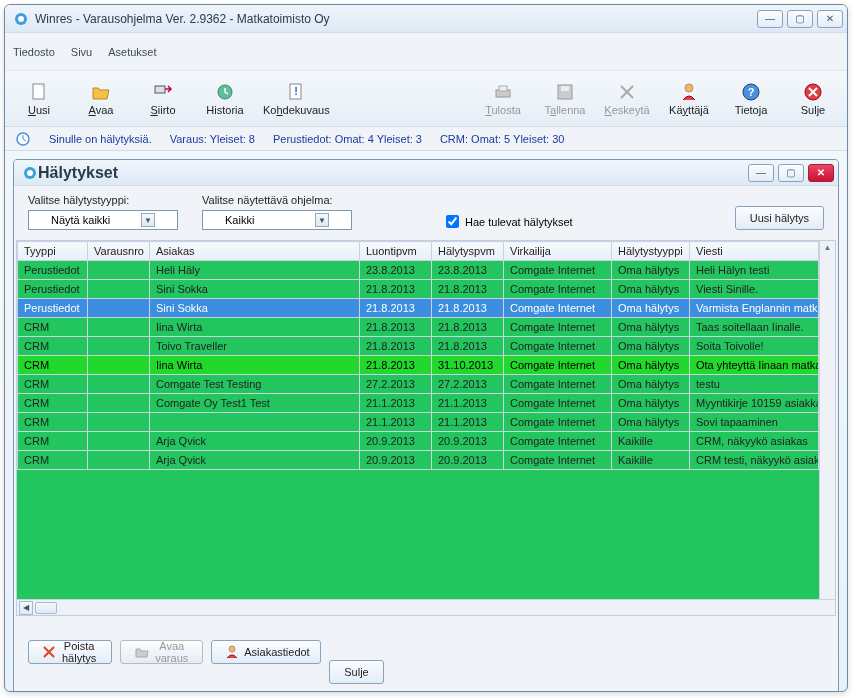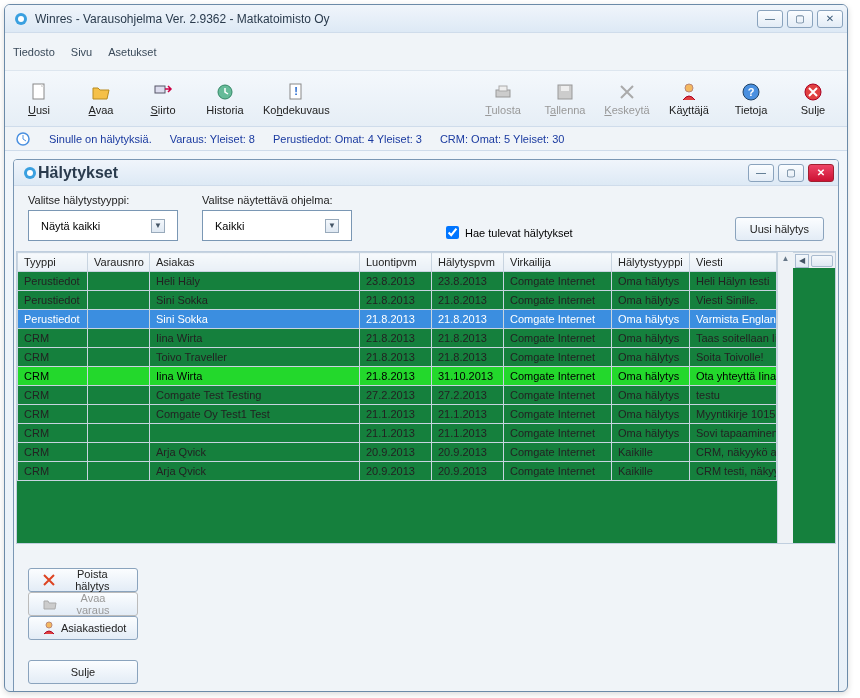--- a/index.html
+++ b/index.html
@@ -32,44 +32,44 @@
 .inner-area { padding: 8px; height: calc(100% - 130px); }
 .inner-window { width: 100%; height: 100%; border: 1px solid #7a97b4; border-radius: 4px; background: #f0f4f8; display: flex; flex-direction: column; overflow: hidden; }
 
 .inner-titlebar { height: 26px; background: linear-gradient(#f0f5fb,#dde9f5); display: flex; align-items: center; padding: 0 4px 0 8px; border-bottom: 1px solid #cfdceb; }
 .inner-titlebar .title { flex: 1; font-weight: bold; color: #2a3b4d; font-size: 16px; }
 .inner-titlebar .win-btn.x { background: linear-gradient(#e46,#c13); border-color: #a02030; color: #fff; font-weight: bold; }
 
 .filters { padding: 8px 14px 10px; display: flex; align-items: flex-end; gap: 24px; }
 .filter-col { display: flex; flex-direction: column; gap: 4px; }
 .filter-col label { color: #222; }
-.combo { width: 150px; height: 31px; border: 1px solid #7a97b4; background: #fff; display: flex; align-items: center; padding: 0 12px; position: relative; }
+.combo { width: 150px; height: 20px; border: 1px solid #7a97b4; background: #fff; display: flex; align-items: center; padding: 0 22px; position: relative; }
 .combo .arrow { margin-left: auto; width: 14px; height: 14px; border: 1px solid #9ab; background: linear-gradient(#f4f8fc,#dfe8f2); display: flex; align-items: center; justify-content: center; font-size: 8px; color: #456; }
 .check-wrap { display: flex; align-items: center; gap: 6px; margin-left: 70px; margin-bottom: 2px; }
 .check-wrap input { width: 13px; height: 13px; }
 .btn { height: 24px; padding: 0 14px; border: 1px solid #8aa3bd; border-radius: 3px; background: linear-gradient(#fbfdff,#e3ecf6); cursor: pointer; display: flex; align-items: center; gap: 6px; color: #222; }
 .btn.disabled { color: #999; border-color: #bbb; }
 .btn-right { margin-left: auto; }
 
-.grid-wrap { flex: 1; margin: 0 2px; border: 1px solid #c0cfdf; background: #15803d; overflow: hidden; display: flex; flex-direction: row; }
+.grid-wrap { flex: 1; margin: 0 2px; border: 1px solid #c0cfdf; background: #22c55e; overflow: hidden; display: flex; flex-direction: column; }
 table { border-collapse: collapse; width: 100%; table-layout: fixed; }
 th, td { border: 1px solid #c8d4e0; padding: 3px 6px; text-align: left; height: 19px; overflow: hidden; white-space: nowrap; text-overflow: clip; color: #222; }
 th { background: linear-gradient(#f7fafc,#e8eff6); font-weight: normal; }
 tr.sel td { background: #3b8ee0; color: #fff; }
 tr.hl td { background: #23d82c; color: #000; }
 .scroll-col { width: 16px; background: #eef2f6; border-left: 1px solid #c8d4e0; }
 .hscroll { height: 16px; background: #eef2f6; border-top: 1px solid #c8d4e0; display: flex; align-items: center; padding: 0 2px; gap: 2px; }
 .hscroll .arrow-btn { width: 14px; height: 14px; border: 1px solid #a8bacf; background: linear-gradient(#f4f8fc,#dfe8f2); display: flex; align-items: center; justify-content: center; font-size: 8px; color: #456; }
 .hscroll .thumb { width: 22px; height: 12px; border: 1px solid #a8bacf; background: linear-gradient(#f4f8fc,#dfe8f2); border-radius: 2px; }
 
 .bottom { padding: 8px 14px 14px; display: flex; gap: 14px; }
 .msg-col { flex: 1; display: flex; flex-direction: column; gap: 4px; }
 .msg-box { height: 130px; border: 1px solid #b0c0d0; background: #fff; padding: 6px; position: relative; color: #222; }
 .msg-box .tri { position: absolute; right: 2px; top: 2px; width: 0; height: 0; border-left: 7px solid transparent; border-bottom: 7px solid #8aa; }
-.side-btns { width: 110px; display: flex; flex-direction: column; gap: 0; padding-top: 16px; }
+.side-btns { width: 110px; display: flex; flex-direction: row; gap: 8px; padding-top: 16px; }
 .side-btns .btn { width: 100%; justify-content: flex-start; }
 .side-btns .btn .ic { width: 14px; height: 14px; display: flex; align-items: center; justify-content: center; }
 
 svg { display: block; }
 </style>
 </head>
 <body>
 
 <div class="outer-window">
 

